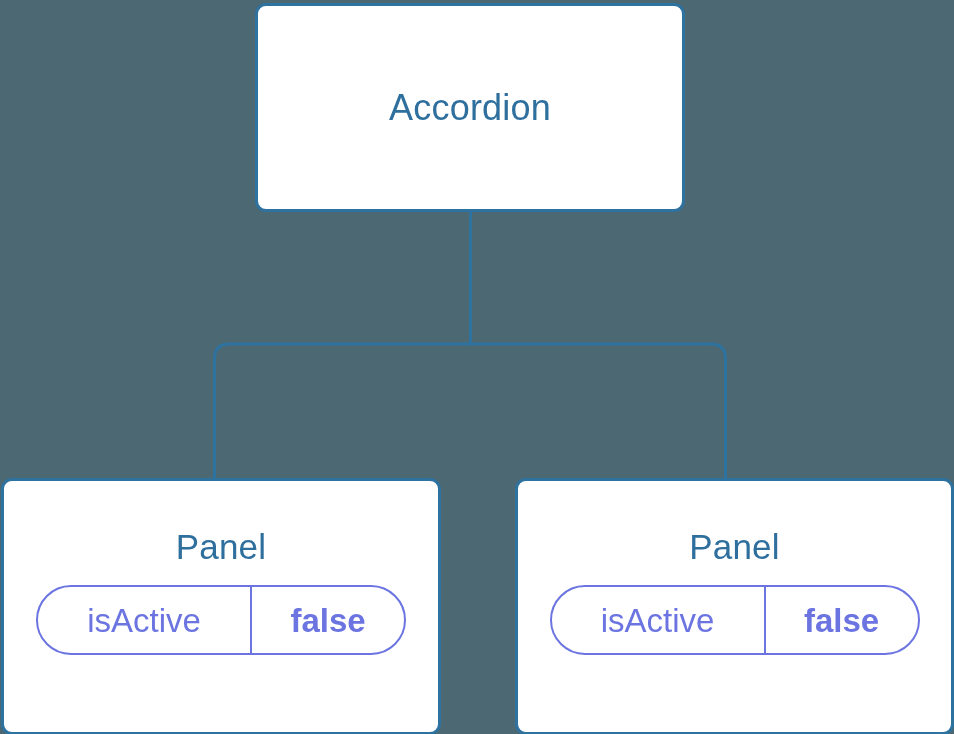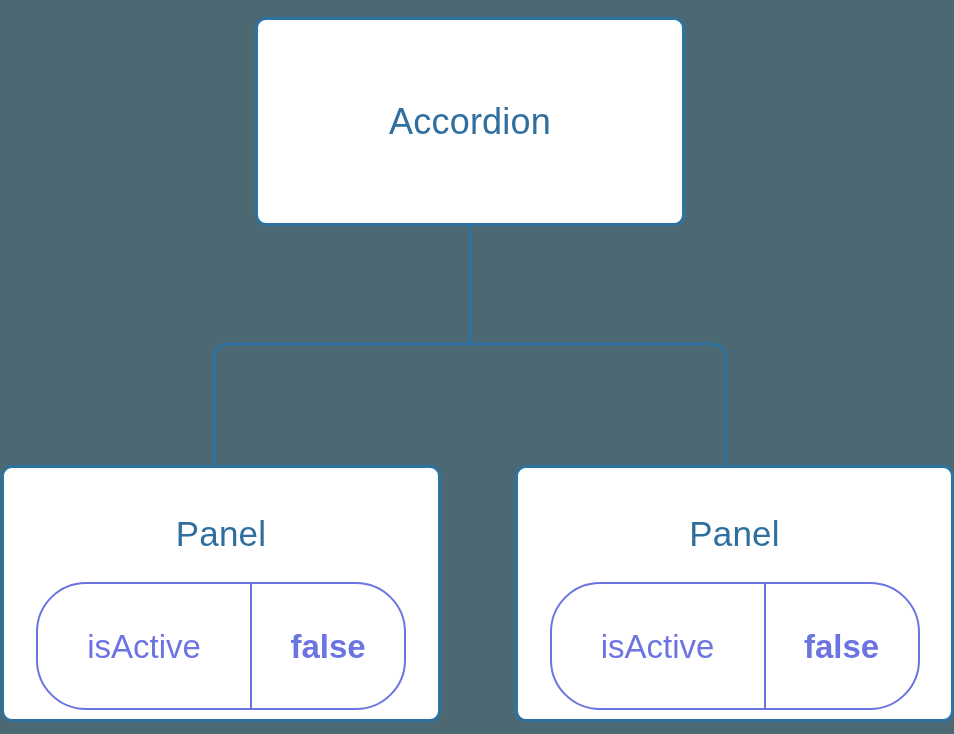--- a/index.html
+++ b/index.html
@@ -53,46 +53,45 @@
     white-space: nowrap;
   }
 
   
   #node-accordion {
     left: 255px;
     top: 3px;
     width: 430px;
     height: 209px;
     justify-content: center;
-    margin-top: 14px;
   }
   #node-accordion .node-title {
     font-size: 36px;
   }
 
   
   .node-panel {
-    top: 465px;
+    top: 478px;
     height: 257px;
     justify-content: flex-start;
     padding-top: 48px;
   }
   #node-panel-0 {
     left: 1px;
     width: 440px;
   }
   #node-panel-1 {
     left: 515px;
     width: 439px;
   }
 
   
   .state-pill {
-    margin-top: 31px;
-    height: 128px;
+    margin-top: 21px;
+    height: 70px;
     border: 2px solid #6b74e0;
     border-radius: 50px;
     box-sizing: border-box;
     display: flex;
     align-items: stretch;
     background: transparent;
   }
   .state-key,
   .state-val {
     display: flex;

